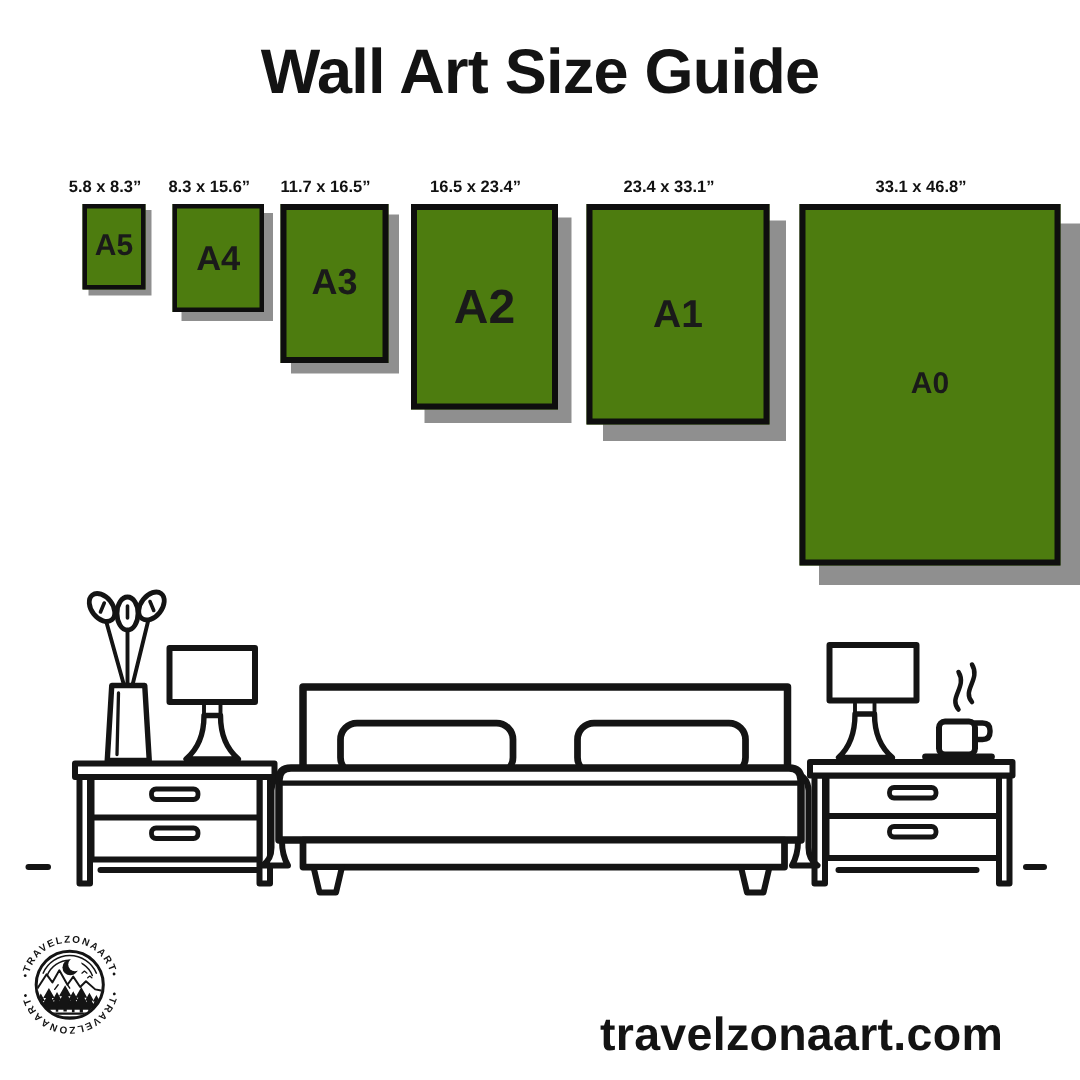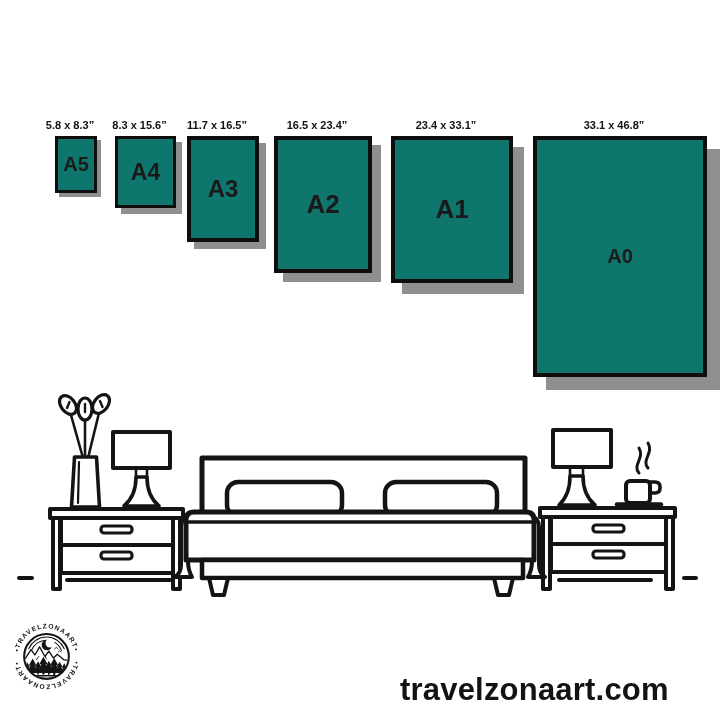--- a/index.html
+++ b/index.html
@@ -11,46 +11,47 @@
     position:absolute;top:24px;left:0;width:720px;text-align:center;
     font-size:42px;font-weight:800;letter-spacing:-0.5px;color:#131313;
   }
   
   .frame-wrap{position:absolute;top:136px;padding-left:12px;}
   .dim-label{
     position:absolute;bottom:100%;left:50%;transform:translateX(-50%);
     margin-bottom:5px;font-size:11px;font-weight:700;white-space:nowrap;color:#111;
   }
   .frame{
-    box-sizing:border-box;background:#0f766e;border:4px solid #0e0e0e;
+    box-sizing:border-box;background:#4d7c0f;border:4px solid #0e0e0e;
     display:flex;align-items:center;justify-content:center;
     font-weight:700;color:#1a1a1a;
   }
   .f-a5{left:43px;width:42px;}  .f-a5 .frame{height:57px; border-width:3px;box-shadow:4px 4px 0 0 var(--sh);font-size:20px;}
   .f-a4{left:103px;width:61px;} .f-a4 .frame{height:72px; border-width:3px;box-shadow:6px 6px 0 0 var(--sh);font-size:23px;}
   .f-a3{left:175px;width:72px;} .f-a3 .frame{height:106px;box-shadow:7px 7px 0 0 var(--sh);font-size:24px;}
-  .f-a2{left:262px;width:98px;} .f-a2 .frame{height:137px;box-shadow:9px 9px 0 0 var(--sh);font-size:26px;}
+  .f-a2{left:262px;width:98px;} .f-a2 .frame{height:137px;box-shadow:9px 9px 0 0 var(--sh);font-size:32px;}
   .f-a1{left:379px;width:122px;}.f-a1 .frame{height:147px;box-shadow:11px 11px 0 0 var(--sh);font-size:26px;}
   .f-a0{left:521px;width:174px;}.f-a0 .frame{height:241px;box-shadow:13px 13px 0 0 var(--sh);font-size:20px;}
   
   .scene{position:absolute;left:0;top:385px;width:720px;height:215px;}
   
   .logo{position:absolute;left:11px;top:621px;width:71px;height:71px;}
   .logo text{font-family:"Liberation Sans", sans-serif;font-weight:700;font-size:8.6px;letter-spacing:1.4px;fill:#141414;}
   
   .website{
     position:absolute;left:400px;top:672px;font-size:31px;font-weight:800;
     letter-spacing:0.2px;color:#131313;white-space:nowrap;
   }
 </style>
 </head>
 <body>
 
 <div class="page" style="--sh:#8f8f8f;">
 
+  <div class="title">Wall Art Size Guide</div>
 
   <div class="frames">
     <div class="frame-wrap f-a5">
       <div class="dim-label">5.8 x 8.3”</div>
       <div class="frame">
           <span>A5</span>
         </div>
     </div>
     <div class="frame-wrap f-a4">
       <div class="dim-label">8.3 x 15.6”</div>

